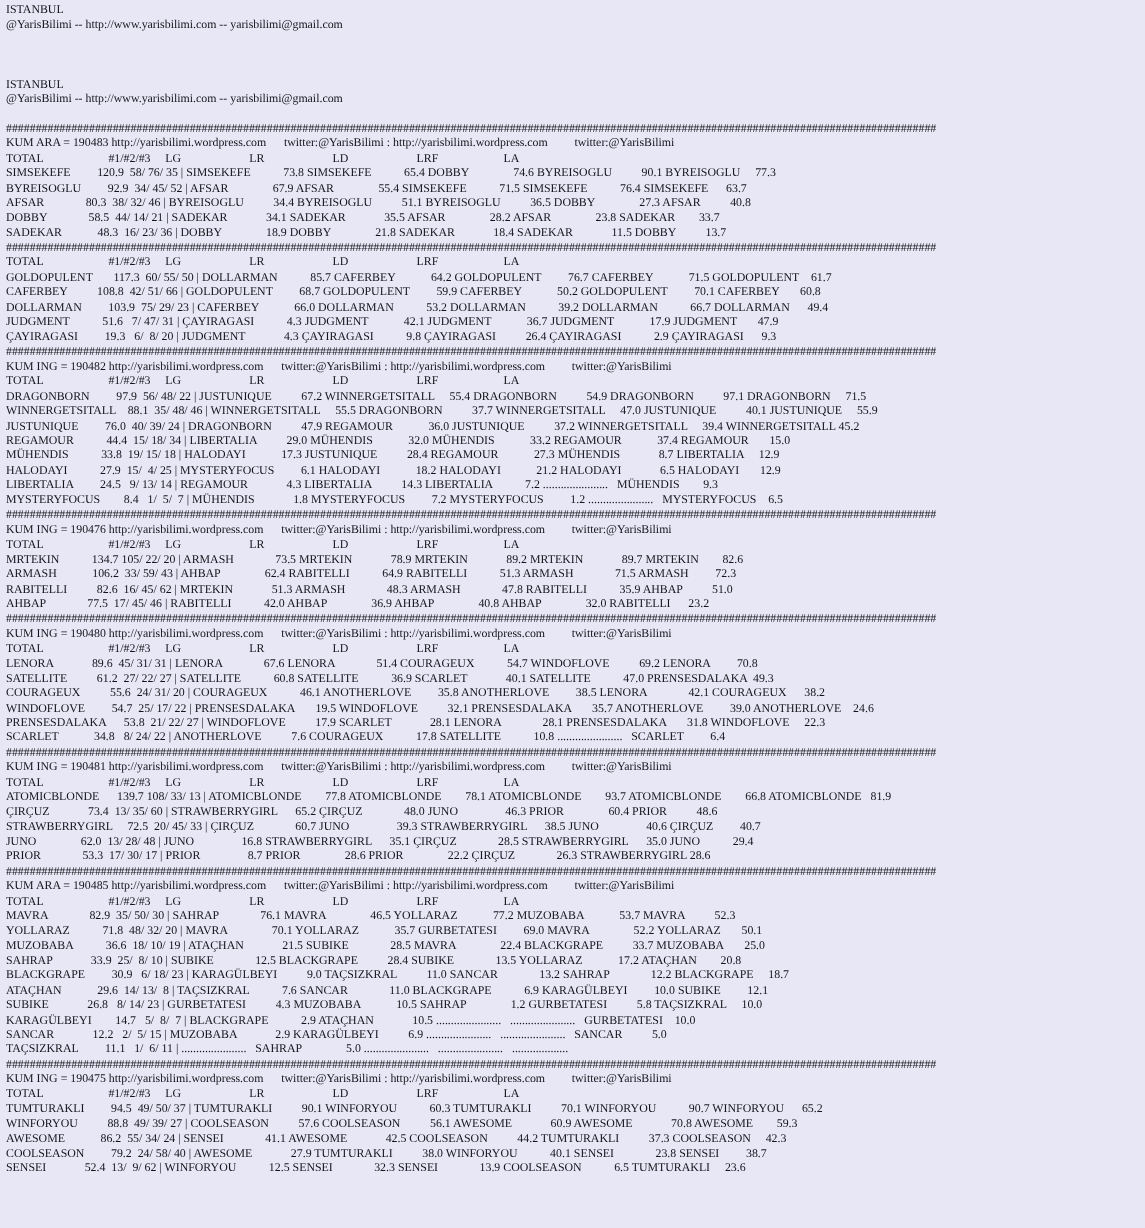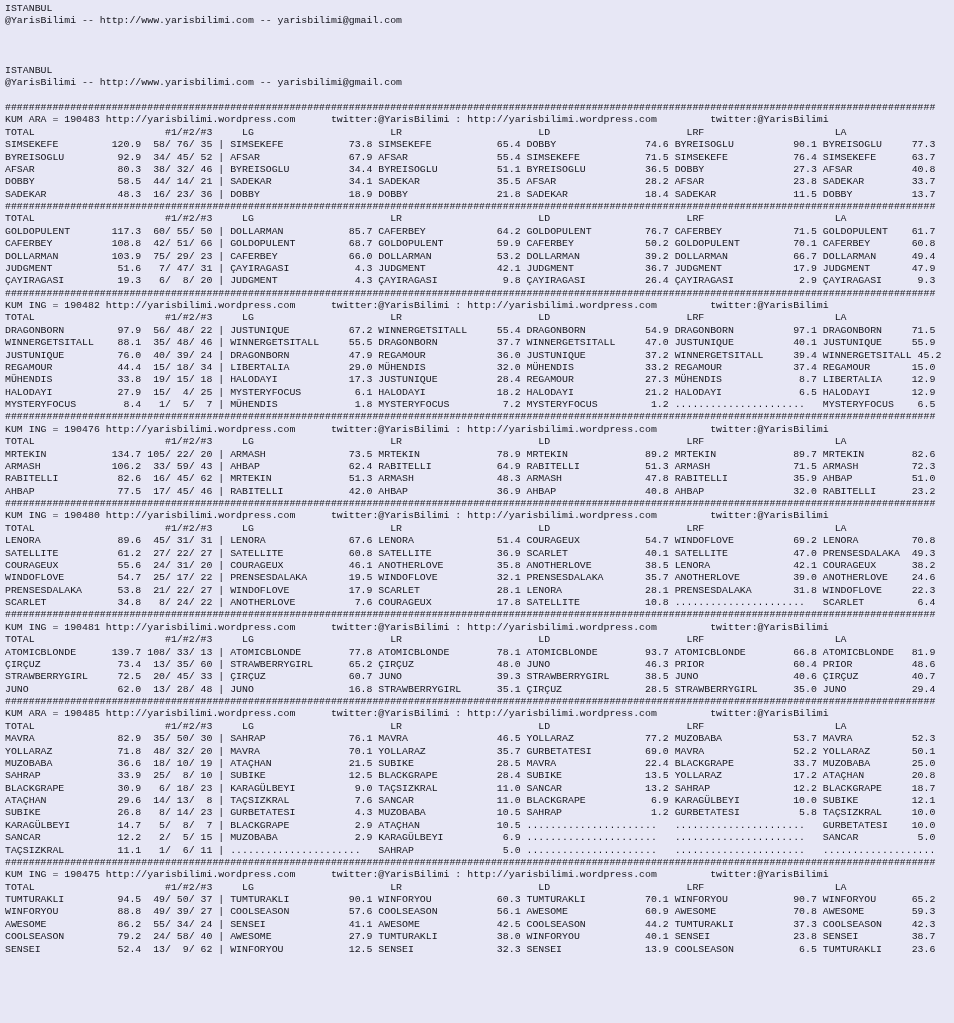--- a/index.html
+++ b/index.html
@@ -1,18 +1,18 @@
 <!DOCTYPE html>
 <html><head>
 <meta charset="utf-8">
 <style>
   html,body{margin:0;padding:0;}
   body{background:#e7e7f5;width:954px;height:1023px;overflow:hidden;}
   .page{
-    font-family:Liberation Mono, monospace;
+    font-family:Liberation Serif, serif;
     font-size:9.9px;
     color:#14141c;
     padding:3px 0 0 5px;
   }
   .ln{white-space:pre;height:12.38px;line-height:12.38px;}
 </style>
 </head>
 <body>
 
 <div class="page">
@@ -47,20 +47,21 @@
       <div>
         <div class="ln">#############################################################################################################################################################</div>
         <div class="ln">KUM ING = 190482 http://yarisbilimi.wordpress.com      twitter:@YarisBilimi : http://yarisbilimi.wordpress.com         twitter:@YarisBilimi</div>
         <div class="ln">TOTAL                      #1/#2/#3     LG                       LR                       LD                       LRF                      LA</div>
         <div class="ln">DRAGONBORN         97.9  56/ 48/ 22 | JUSTUNIQUE          67.2 WINNERGETSITALL     55.4 DRAGONBORN          54.9 DRAGONBORN          97.1 DRAGONBORN     71.5</div>
         <div class="ln">WINNERGETSITALL    88.1  35/ 48/ 46 | WINNERGETSITALL     55.5 DRAGONBORN          37.7 WINNERGETSITALL     47.0 JUSTUNIQUE          40.1 JUSTUNIQUE     55.9</div>
         <div class="ln">JUSTUNIQUE         76.0  40/ 39/ 24 | DRAGONBORN          47.9 REGAMOUR            36.0 JUSTUNIQUE          37.2 WINNERGETSITALL     39.4 WINNERGETSITALL 45.2</div>
         <div class="ln">REGAMOUR           44.4  15/ 18/ 34 | LIBERTALIA          29.0 MÜHENDIS            32.0 MÜHENDIS            33.2 REGAMOUR            37.4 REGAMOUR       15.0</div>
         <div class="ln">MÜHENDIS           33.8  19/ 15/ 18 | HALODAYI            17.3 JUSTUNIQUE          28.4 REGAMOUR            27.3 MÜHENDIS             8.7 LIBERTALIA     12.9</div>
         <div class="ln">HALODAYI           27.9  15/  4/ 25 | MYSTERYFOCUS         6.1 HALODAYI            18.2 HALODAYI            21.2 HALODAYI             6.5 HALODAYI       12.9</div>
+        <div class="ln">LIBERTALIA         24.5   9/ 13/ 14 | REGAMOUR             4.3 LIBERTALIA          14.3 LIBERTALIA           7.2 ......................   MÜHENDIS        9.3</div>
         <div class="ln">MYSTERYFOCUS        8.4   1/  5/  7 | MÜHENDIS             1.8 MYSTERYFOCUS         7.2 MYSTERYFOCUS         1.2 ......................   MYSTERYFOCUS    6.5</div>
       </div>
       <div>
         <div class="ln">#############################################################################################################################################################</div>
         <div class="ln">KUM ING = 190476 http://yarisbilimi.wordpress.com      twitter:@YarisBilimi : http://yarisbilimi.wordpress.com         twitter:@YarisBilimi</div>
         <div class="ln">TOTAL                      #1/#2/#3     LG                       LR                       LD                       LRF                      LA</div>
         <div class="ln">MRTEKIN           134.7 105/ 22/ 20 | ARMASH              73.5 MRTEKIN             78.9 MRTEKIN             89.2 MRTEKIN             89.7 MRTEKIN        82.6</div>
         <div class="ln">ARMASH            106.2  33/ 59/ 43 | AHBAP               62.4 RABITELLI           64.9 RABITELLI           51.3 ARMASH              71.5 ARMASH         72.3</div>
         <div class="ln">RABITELLI          82.6  16/ 45/ 62 | MRTEKIN             51.3 ARMASH              48.3 ARMASH              47.8 RABITELLI           35.9 AHBAP          51.0</div>
         <div class="ln">AHBAP              77.5  17/ 45/ 46 | RABITELLI           42.0 AHBAP               36.9 AHBAP               40.8 AHBAP               32.0 RABITELLI      23.2</div>
@@ -77,20 +78,21 @@
         <div class="ln">SCARLET            34.8   8/ 24/ 22 | ANOTHERLOVE          7.6 COURAGEUX           17.8 SATELLITE           10.8 ......................   SCARLET         6.4</div>
       </div>
       <div>
         <div class="ln">#############################################################################################################################################################</div>
         <div class="ln">KUM ING = 190481 http://yarisbilimi.wordpress.com      twitter:@YarisBilimi : http://yarisbilimi.wordpress.com         twitter:@YarisBilimi</div>
         <div class="ln">TOTAL                      #1/#2/#3     LG                       LR                       LD                       LRF                      LA</div>
         <div class="ln">ATOMICBLONDE      139.7 108/ 33/ 13 | ATOMICBLONDE        77.8 ATOMICBLONDE        78.1 ATOMICBLONDE        93.7 ATOMICBLONDE        66.8 ATOMICBLONDE   81.9</div>
         <div class="ln">ÇIRÇUZ             73.4  13/ 35/ 60 | STRAWBERRYGIRL      65.2 ÇIRÇUZ              48.0 JUNO                46.3 PRIOR               60.4 PRIOR          48.6</div>
         <div class="ln">STRAWBERRYGIRL     72.5  20/ 45/ 33 | ÇIRÇUZ              60.7 JUNO                39.3 STRAWBERRYGIRL      38.5 JUNO                40.6 ÇIRÇUZ         40.7</div>
         <div class="ln">JUNO               62.0  13/ 28/ 48 | JUNO                16.8 STRAWBERRYGIRL      35.1 ÇIRÇUZ              28.5 STRAWBERRYGIRL      35.0 JUNO           29.4</div>
+        <div class="ln">PRIOR              53.3  17/ 30/ 17 | PRIOR                8.7 PRIOR               28.6 PRIOR               22.2 ÇIRÇUZ              26.3 STRAWBERRYGIRL 28.6</div>
       </div>
       <div>
         <div class="ln">#############################################################################################################################################################</div>
         <div class="ln">KUM ARA = 190485 http://yarisbilimi.wordpress.com      twitter:@YarisBilimi : http://yarisbilimi.wordpress.com         twitter:@YarisBilimi</div>
         <div class="ln">TOTAL                      #1/#2/#3     LG                       LR                       LD                       LRF                      LA</div>
         <div class="ln">MAVRA              82.9  35/ 50/ 30 | SAHRAP              76.1 MAVRA               46.5 YOLLARAZ            77.2 MUZOBABA            53.7 MAVRA          52.3</div>
         <div class="ln">YOLLARAZ           71.8  48/ 32/ 20 | MAVRA               70.1 YOLLARAZ            35.7 GURBETATESI         69.0 MAVRA               52.2 YOLLARAZ       50.1</div>
         <div class="ln">MUZOBABA           36.6  18/ 10/ 19 | ATAÇHAN             21.5 SUBIKE              28.5 MAVRA               22.4 BLACKGRAPE          33.7 MUZOBABA       25.0</div>
         <div class="ln">SAHRAP             33.9  25/  8/ 10 | SUBIKE              12.5 BLACKGRAPE          28.4 SUBIKE              13.5 YOLLARAZ            17.2 ATAÇHAN        20.8</div>
         <div class="ln">BLACKGRAPE         30.9   6/ 18/ 23 | KARAGÜLBEYI          9.0 TAÇSIZKRAL          11.0 SANCAR              13.2 SAHRAP              12.2 BLACKGRAPE     18.7</div>

